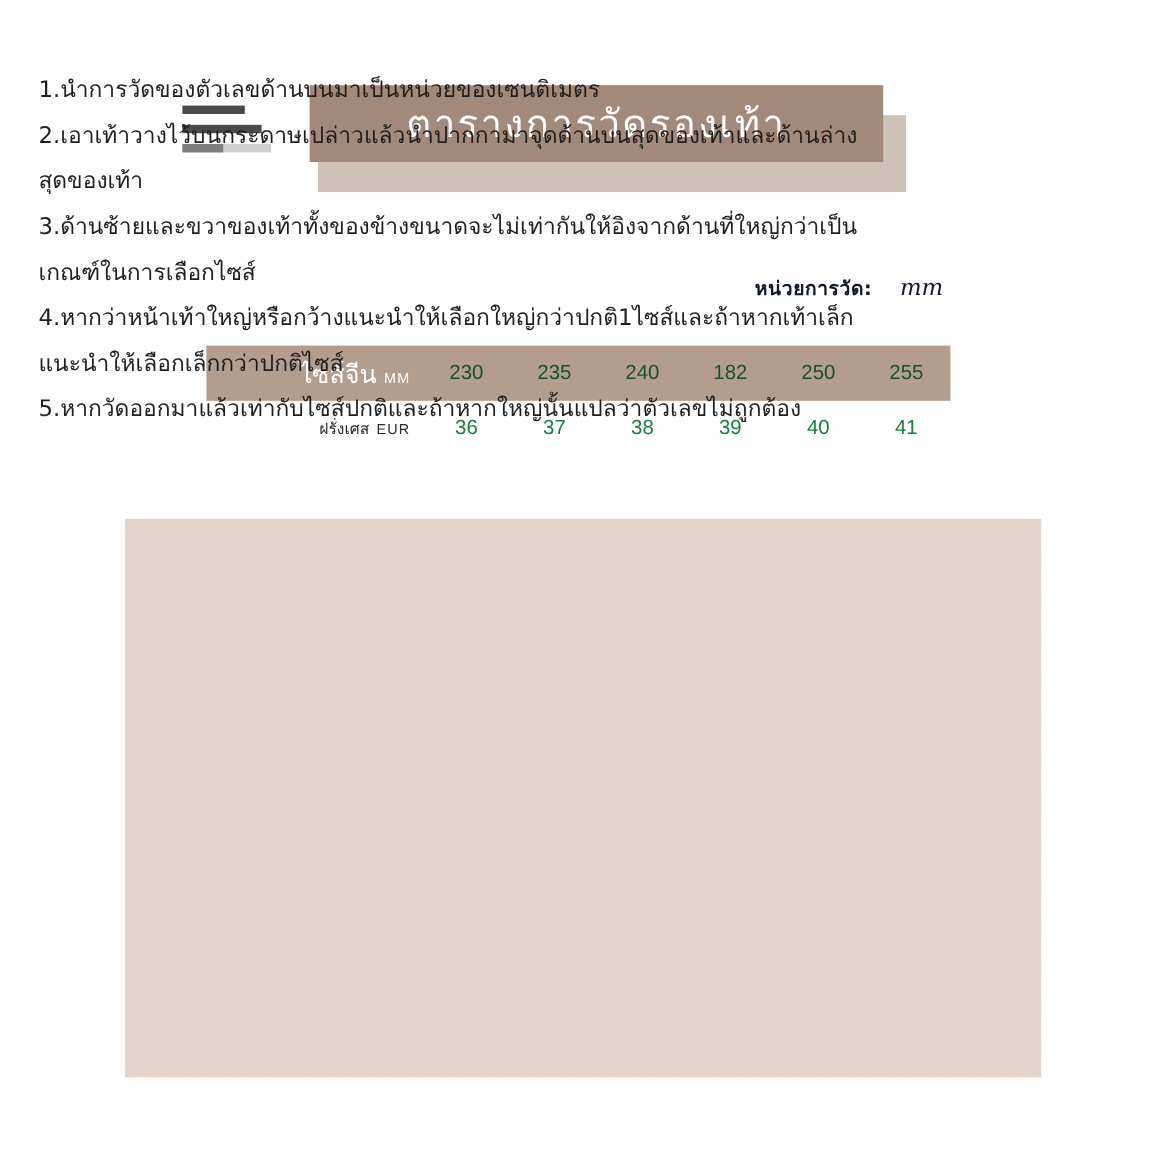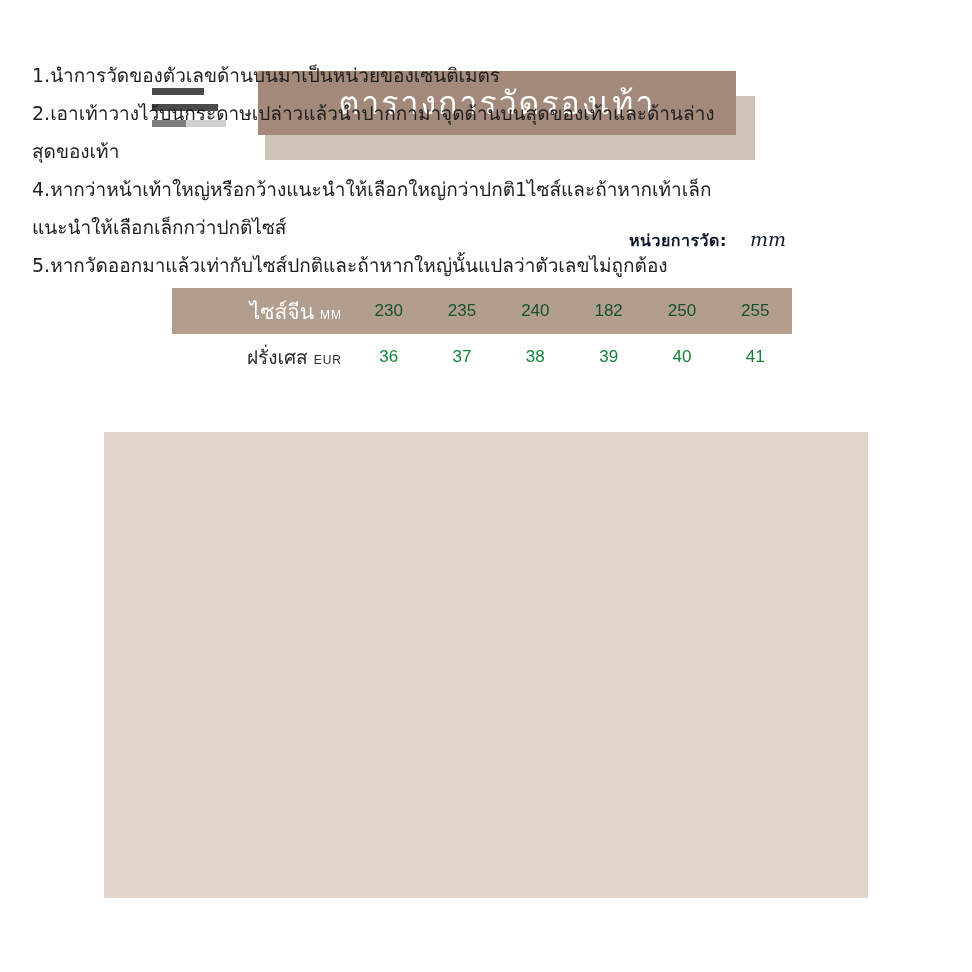--- a/index.html
+++ b/index.html
@@ -112,21 +112,21 @@
   }
   .row-label {
     width: 180px;
     text-align: right;
     padding-right: 10px;
     box-sizing: border-box;
     white-space: nowrap;
     font-family: "DejaVu Sans", sans-serif;
   }
   .row.head .row-label .thai { font-size: 21px; }
-  .row.sub  .row-label .thai { font-size: 19px; }
+  .row.sub  .row-label .thai { font-size: 13px; }
   .row-label .lat {
     font-size: 12px;
     letter-spacing: 1px;
     margin-left: 6px;
     font-family: "Liberation Sans", sans-serif;
   }
   .cells {
     display: flex;
     flex: 1;
   }
@@ -220,15 +220,16 @@
       <div class="cell">41</div>
     </div>
   </div>
 
 </div>
 
 <div class="notes-panel"></div>
 <div class="notes-inner">
   <div class="note-line">1.นำการวัดของตัวเลขด้านบนมาเป็นหน่วยของเซนติเมตร</div>
   <div class="note-line">2.เอาเท้าวางไว้บนกระดาษเปล่าวแล้วนำปากกามาจุดด้านบนสุดของเท้าและด้านล่างสุดของเท้า</div>
+  <div class="note-line">3.ด้านซ้ายและขวาของเท้าทั้งของข้างขนาดจะไม่เท่ากันให้อิงจากด้านที่ใหญ่กว่าเป็นเกณฑ์ในการเลือกไซส์</div>
   <div class="note-line">4.หากว่าหน้าเท้าใหญ่หรือกว้างแนะนำให้เลือกใหญ่กว่าปกติ1ไซส์และถ้าหากเท้าเล็กแนะนำให้เลือกเล็กกว่าปกติไซส์</div>
   <div class="note-line">5.หากวัดออกมาแล้วเท่ากับไซส์ปกติและถ้าหากใหญ่นั้นแปลว่าตัวเลขไม่ถูกต้อง</div>
 </div>
 
 </body></html>

